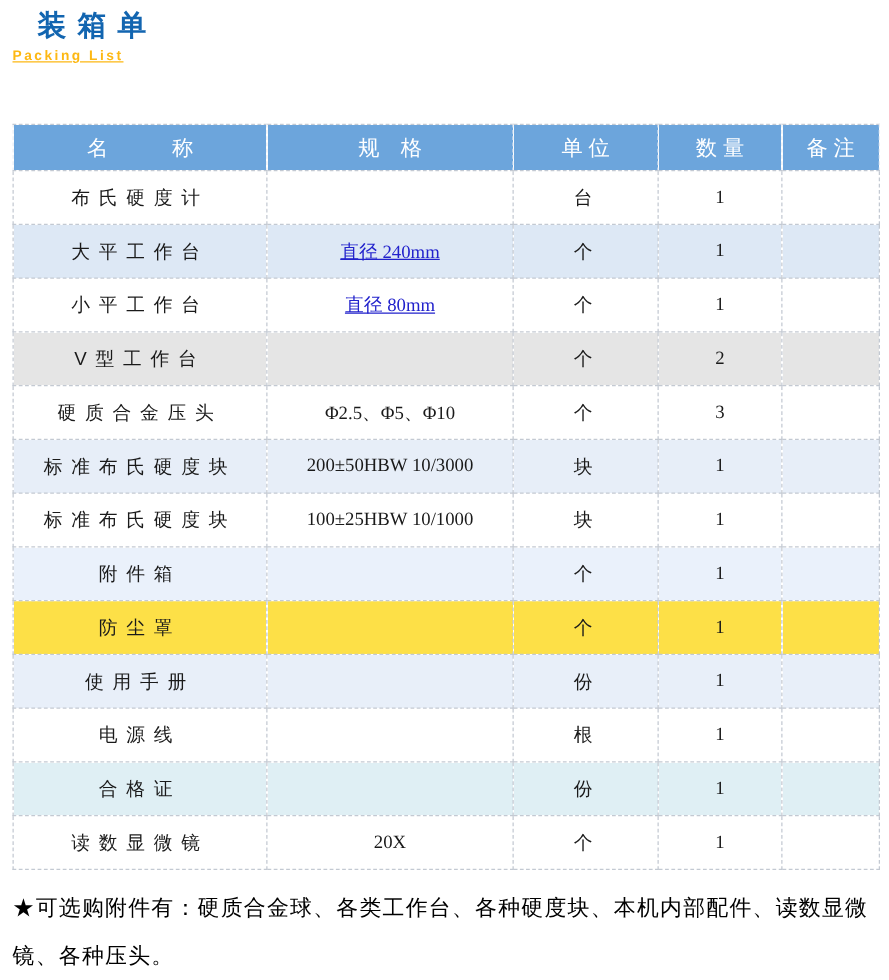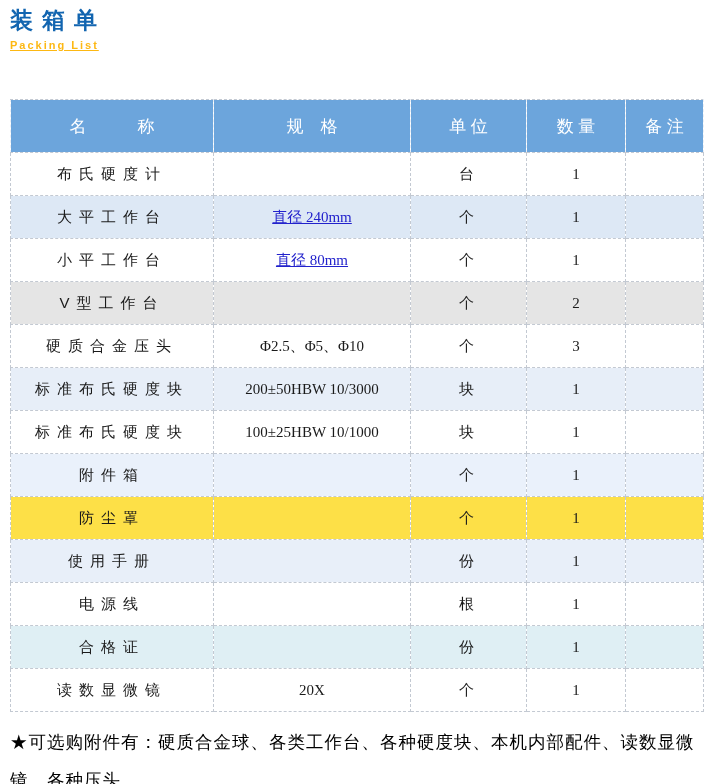--- a/index.html
+++ b/index.html
@@ -14,21 +14,21 @@
   *{margin:0;padding:0;box-sizing:border-box;}
   html,body{background:#FFFFFF;}
   body{
     width:711px;height:784px;overflow:hidden;
     font-family:"Liberation Sans","DejaVu Sans",sans-serif;
     color:var(--text-color);
   }
   .page{padding:6px 9px 0 10px;}
   .doc-title{
     font-size:23px;font-weight:bold;color:var(--title-color);
-    letter-spacing:9px;line-height:28px;
+    letter-spacing:9px;line-height:28px;margin-left:20px;
   }
   .doc-subtitle{
     font-size:11px;font-weight:bold;color:var(--subtitle-color);
     letter-spacing:2px;line-height:22px;text-decoration:underline;
   }
   table.packing{
     margin-top:43px;
     border-collapse:collapse;
     table-layout:fixed;
     width:693px;
@@ -37,21 +37,21 @@
   col.c4{width:99px;}  col.c5{width:78px;}
   th,td{
     border:1px dashed var(--border-color);
     text-align:center;vertical-align:middle;
     overflow:hidden;white-space:nowrap;
   }
   thead th{
     background:var(--header-bg);
     color:var(--header-text);
     font-size:17px;font-weight:normal;
-    height:53px;
+    height:37px;
     border-left-color:#E9EEF5;border-right-color:#E9EEF5;
   }
   tbody td{height:43px;font-size:15px;}
   td.c-name{letter-spacing:7px;}
   td.c-unit{letter-spacing:4px;}
   td.c-spec,td.c-qty{
     font-family:"Liberation Serif","DejaVu Serif",serif;
   }
   td.c-spec a{
     color:var(--link-color);

